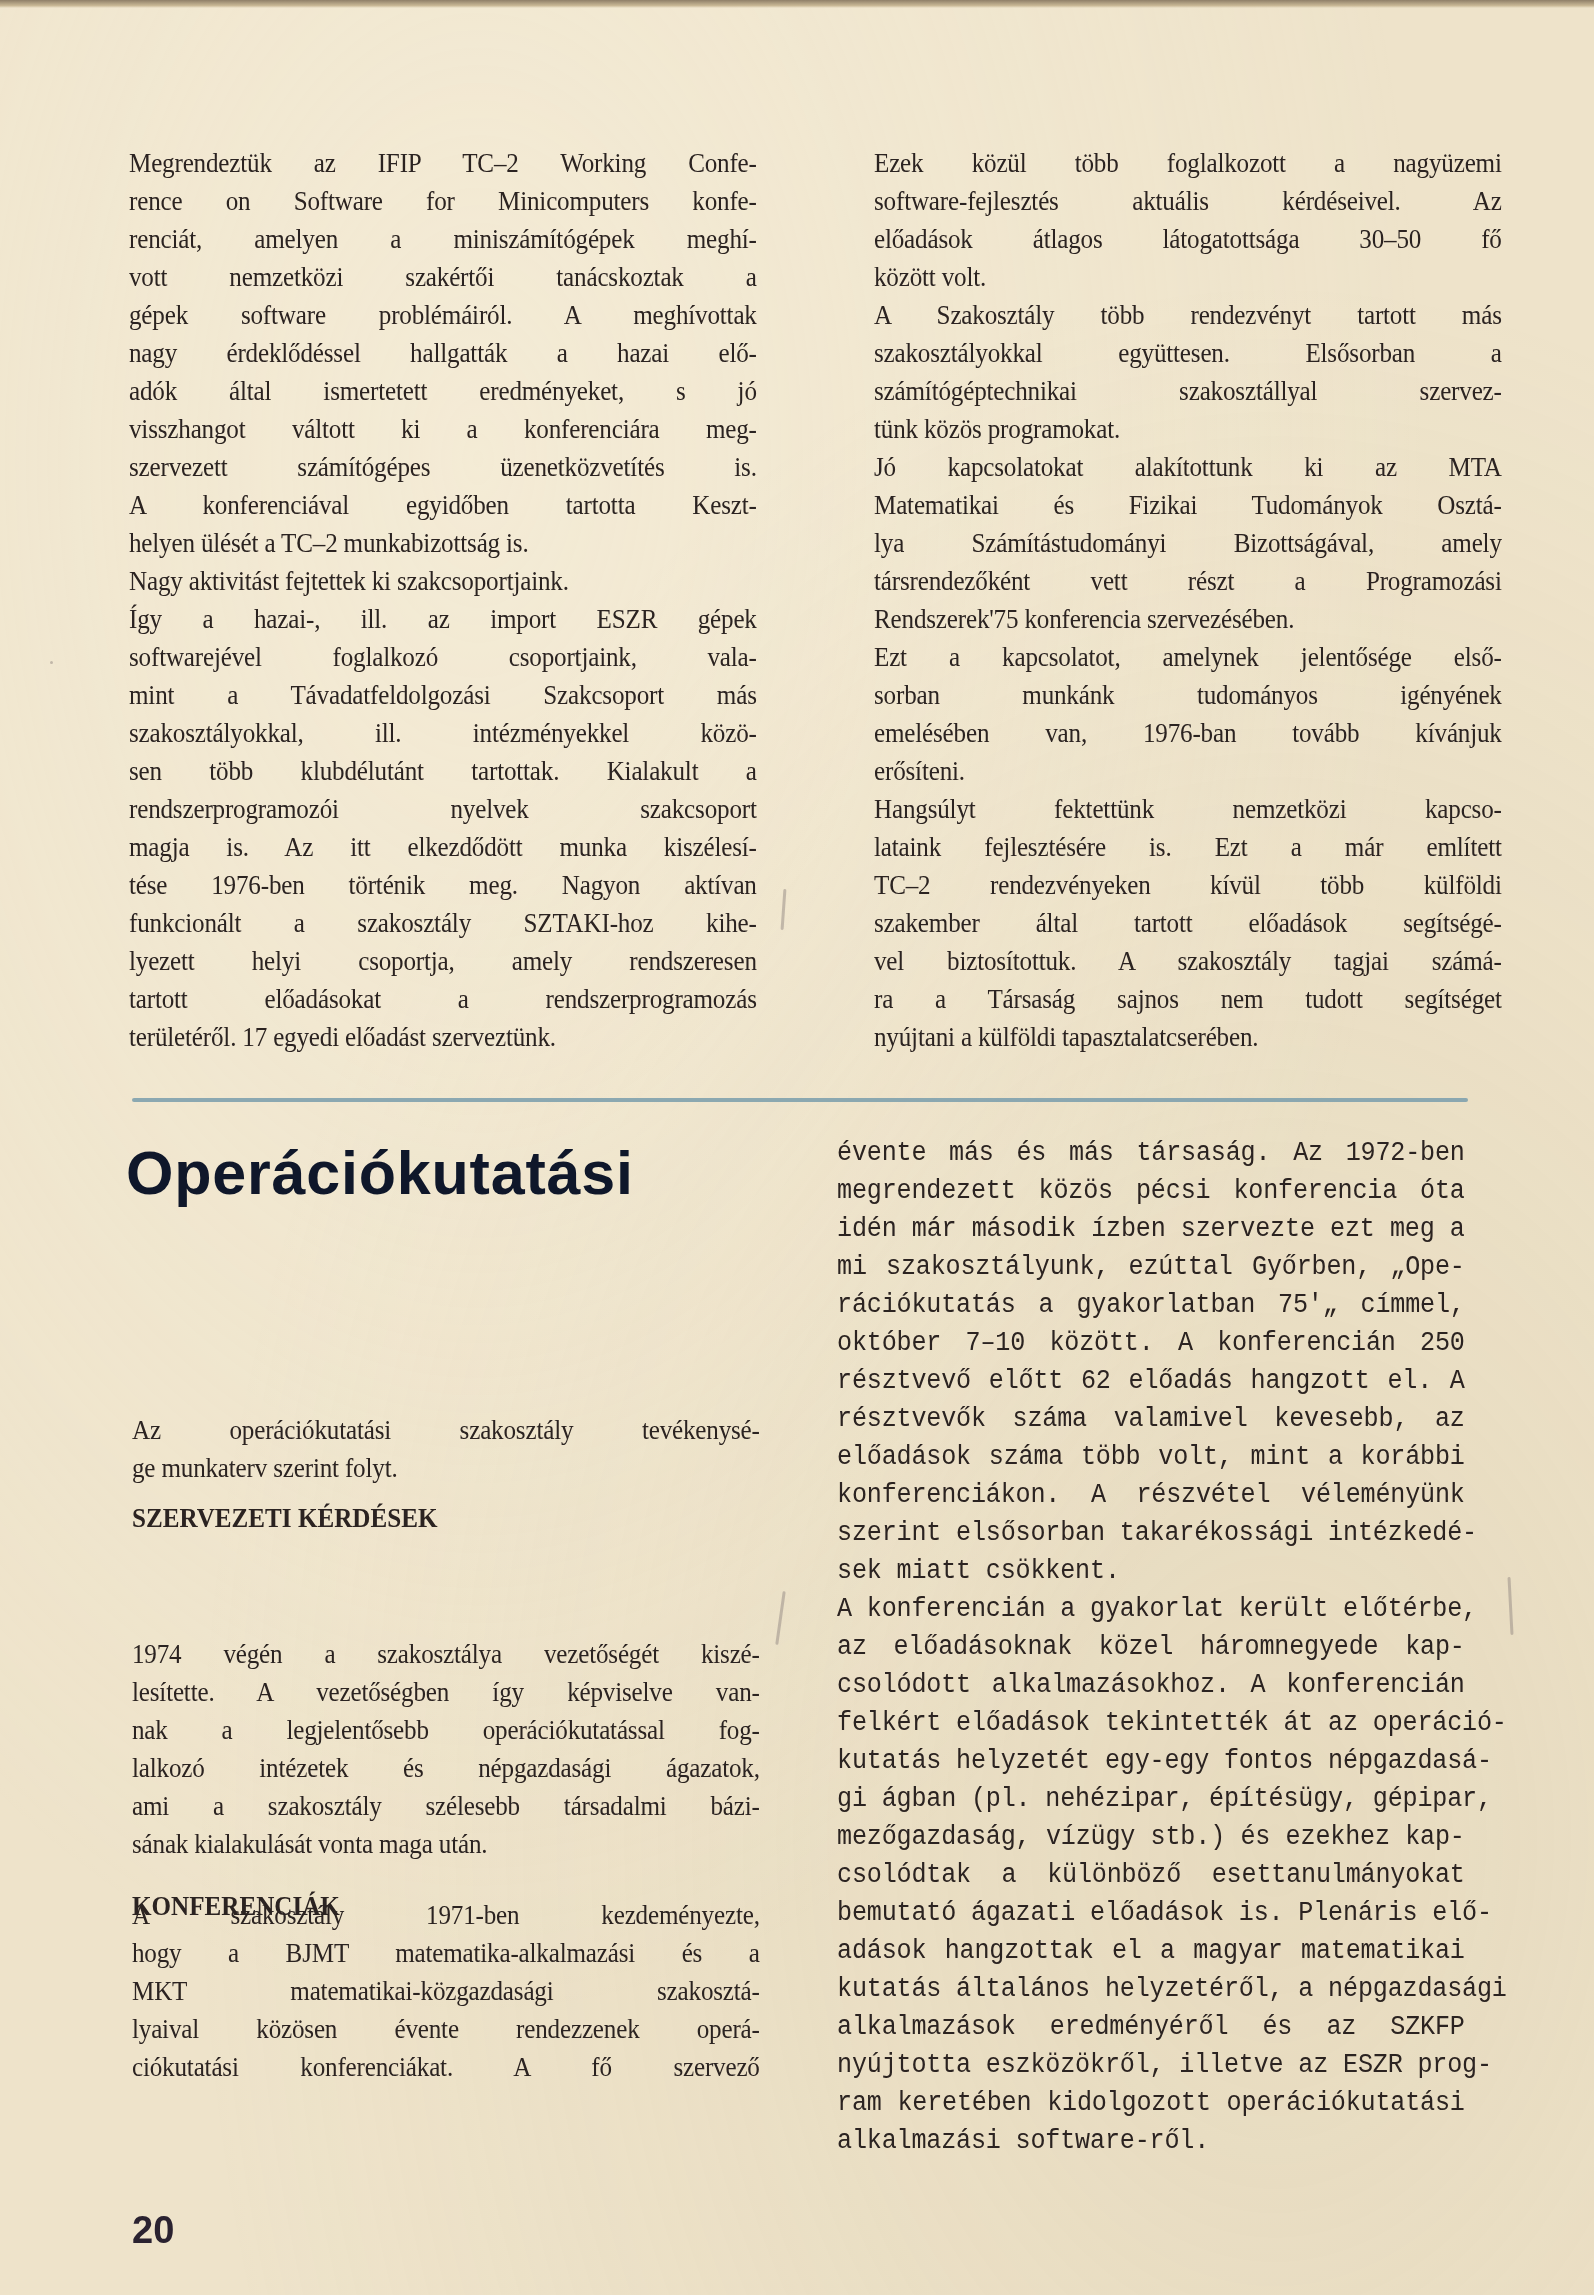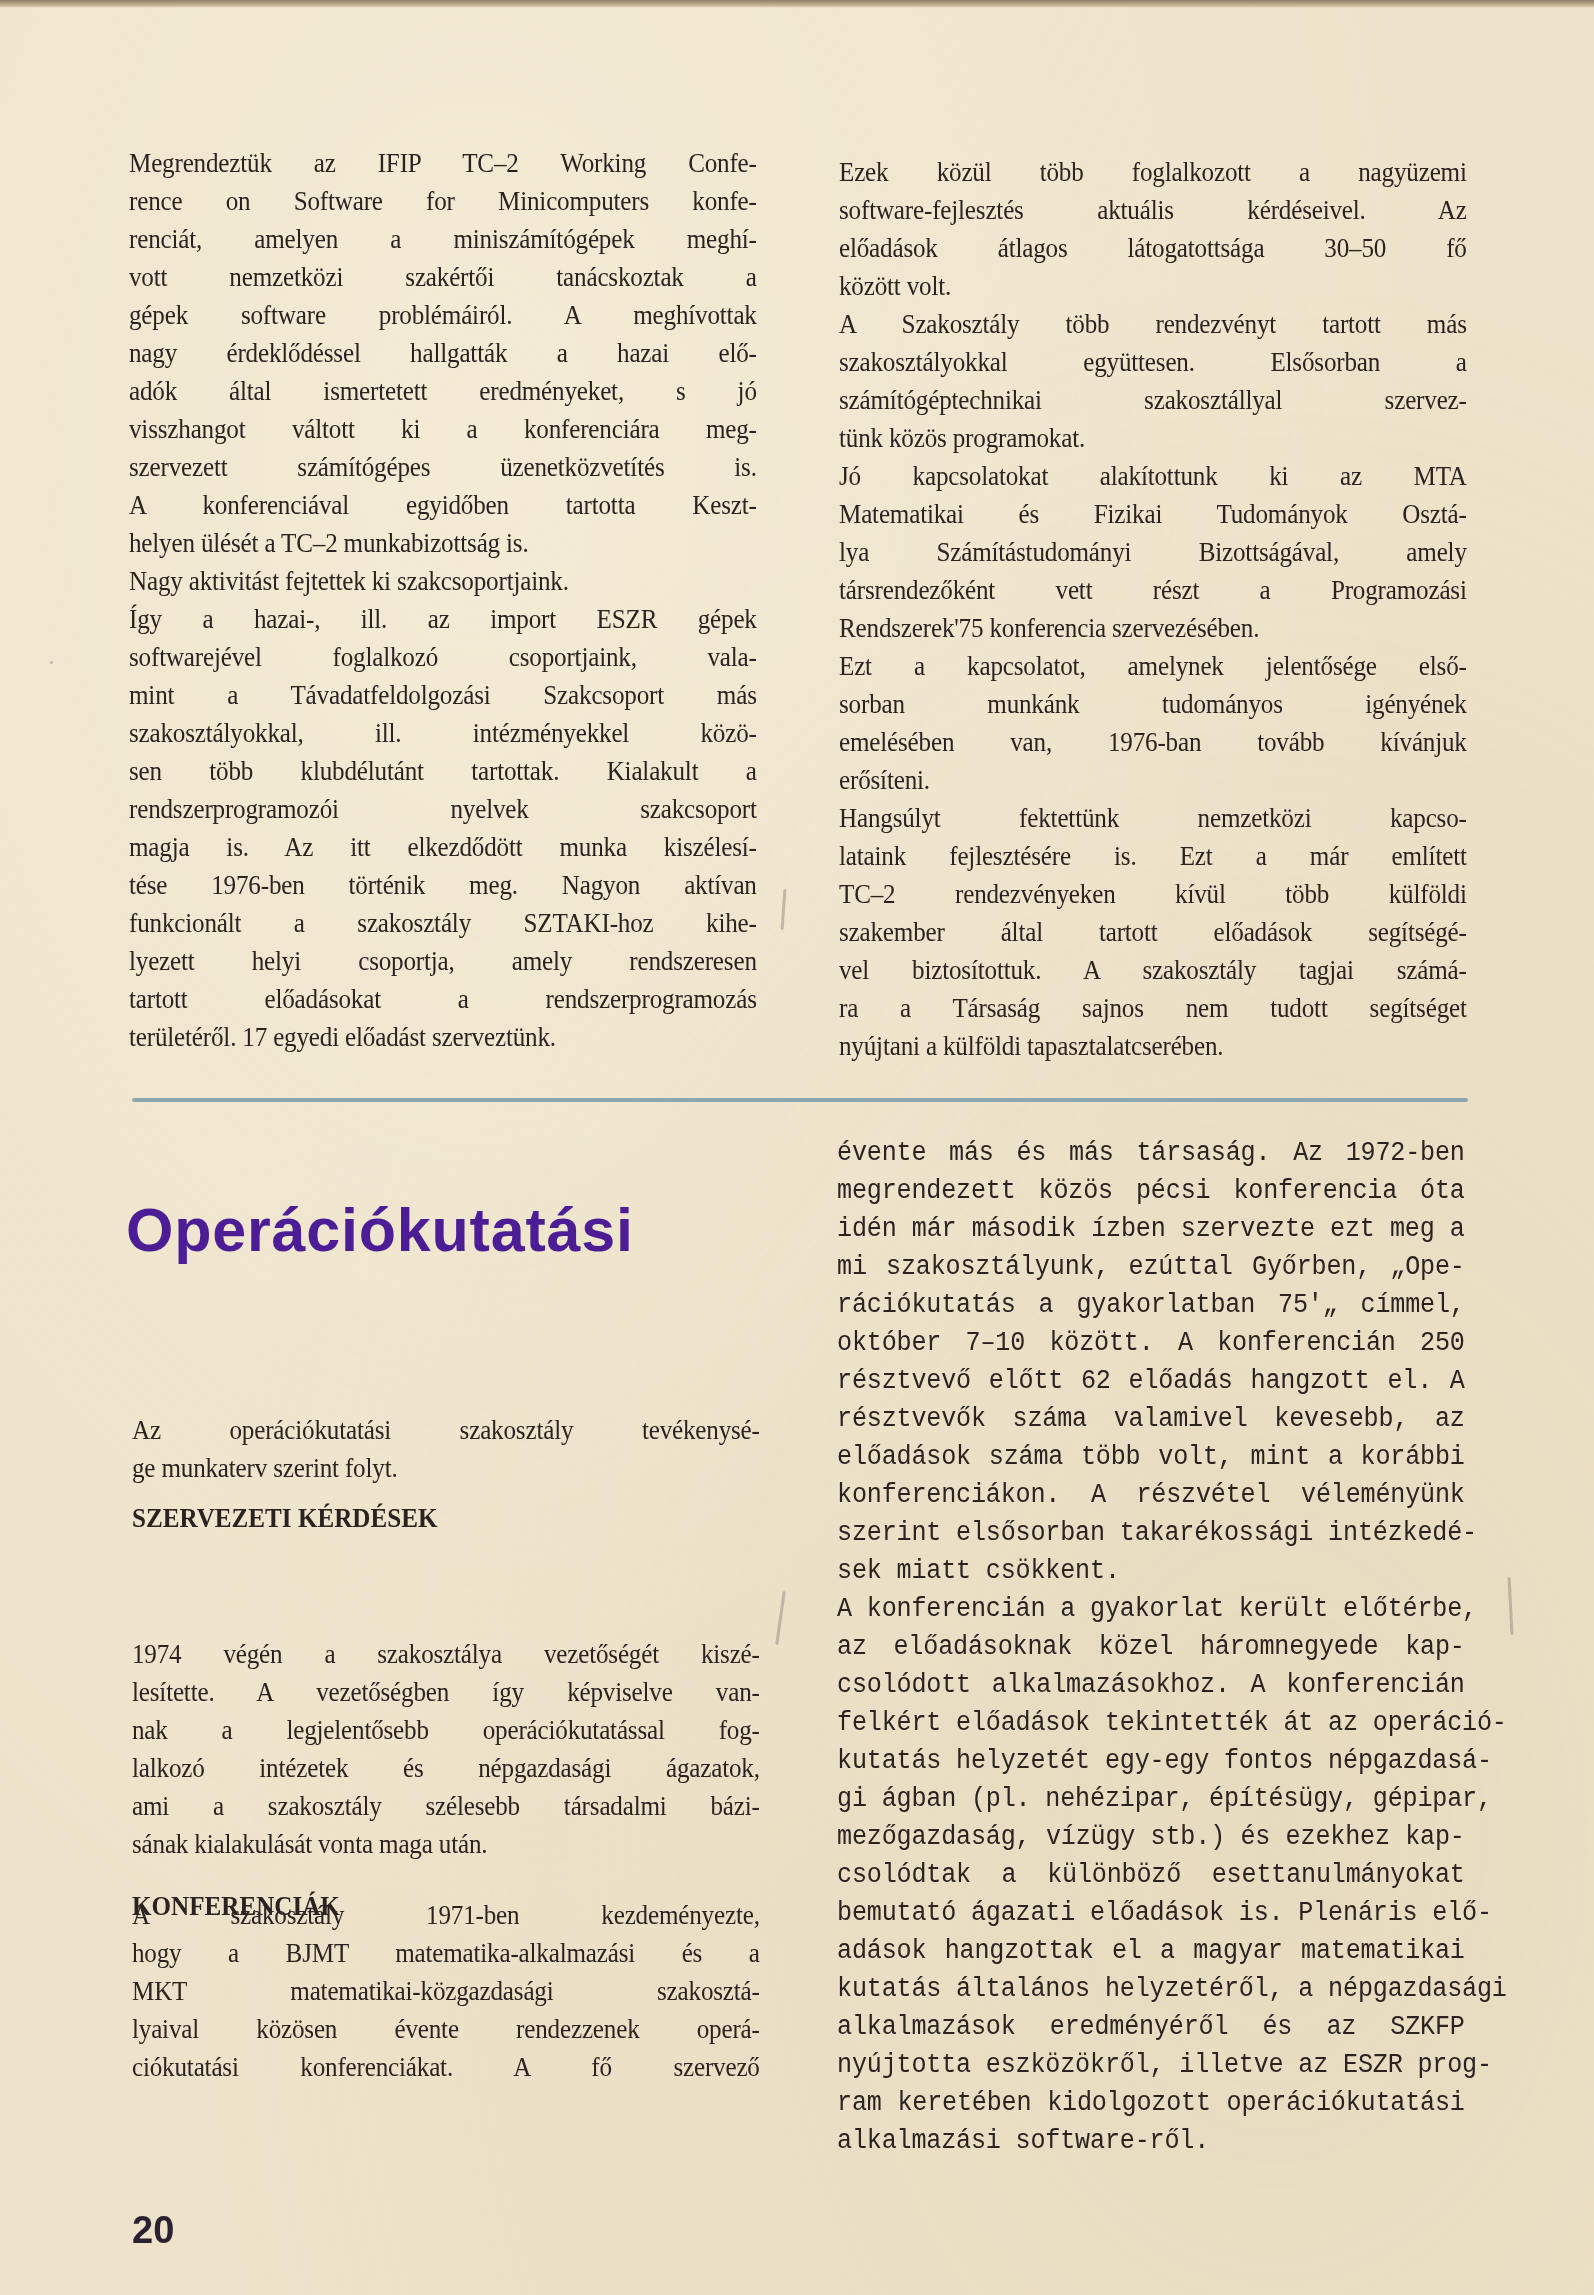--- a/index.html
+++ b/index.html
@@ -26,24 +26,24 @@
     letter-spacing: -0.2px;
     transform: scaleX(0.93); transform-origin: left center;
     width: 675px;
   }
   .line.last { text-align-last: left; }
   .divider {
     position: absolute; left: 132px; top: 1098px; width: 1336px; height: 4.1px;
     background: #7fa1ad; border-radius: 2.5px; opacity: 0.9;
   }
   .section-title {
-    position: absolute; left: 126px; top: 1196px;
+    position: absolute; left: 126px; top: 1139px;
     font-family: "Liberation Sans", "DejaVu Sans", sans-serif;
     font-weight: bold; font-size: 61px; line-height: 69px;
-    color: #4c1d95; letter-spacing: 0.8px;
+    color: #0f172a; letter-spacing: 0.8px;
   }
   .section-title span { display: block; }
   .subhead {
     position: absolute; left: 132px;
     font-family: "Liberation Serif", "DejaVu Serif", serif;
     font-weight: bold; font-size: 27px; letter-spacing: 0px;
     transform: scaleX(0.93); transform-origin: left center;
   }
   .page-number {
     position: absolute; left: 132px; top: 2209px;
@@ -77,21 +77,21 @@
     <span class="line">sen több klubdélutánt tartottak. Kialakult a</span>
     <span class="line">rendszerprogramozói nyelvek szakcsoport</span>
     <span class="line">magja is. Az itt elkezdődött munka kiszélesí-</span>
     <span class="line">tése 1976-ben történik meg. Nagyon aktívan</span>
     <span class="line">funkcionált a szakosztály SZTAKI-hoz kihe-</span>
     <span class="line">lyezett helyi csoportja, amely rendszeresen</span>
     <span class="line">tartott előadásokat a rendszerprogramozás</span>
     <span class="line last">területéről. 17 egyedi előadást szerveztünk.</span>
   </div>
 
-<div class="col" id="col-tr" style="left:839px; top:144px;margin-top:9px;">
+<div class="col" id="col-tr" style="left:874px; top:144px;">
     <span class="line">Ezek közül több foglalkozott a nagyüzemi</span>
     <span class="line">software-fejlesztés aktuális kérdéseivel. Az</span>
     <span class="line">előadások átlagos látogatottsága 30–50 fő</span>
     <span class="line last">között volt.</span>
     <span class="line">A Szakosztály több rendezvényt tartott más</span>
     <span class="line">szakosztályokkal együttesen. Elsősorban a</span>
     <span class="line">számítógéptechnikai szakosztállyal szervez-</span>
     <span class="line last">tünk közös programokat.</span>
     <span class="line">Jó kapcsolatokat alakítottunk ki az MTA</span>
     <span class="line">Matematikai és Fizikai Tudományok Osztá-</span>

